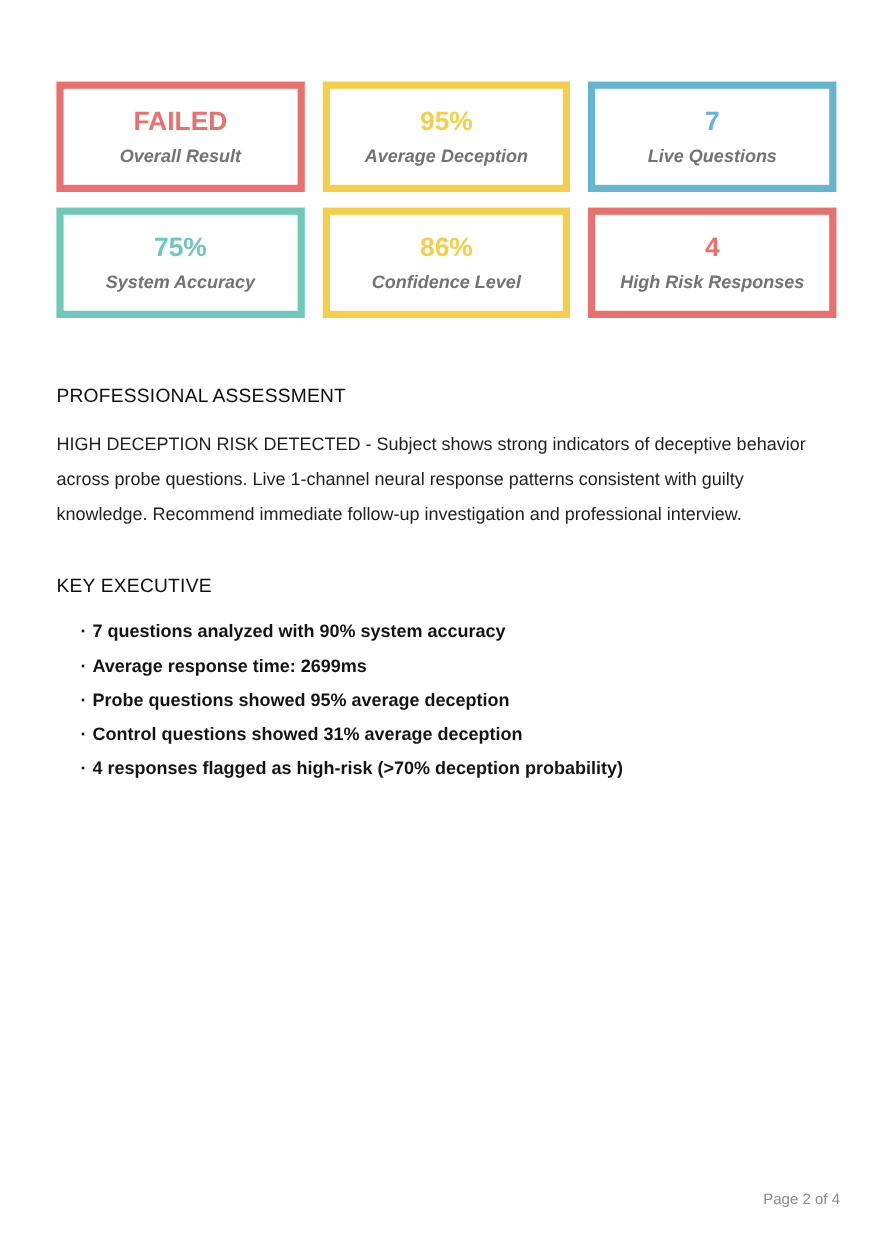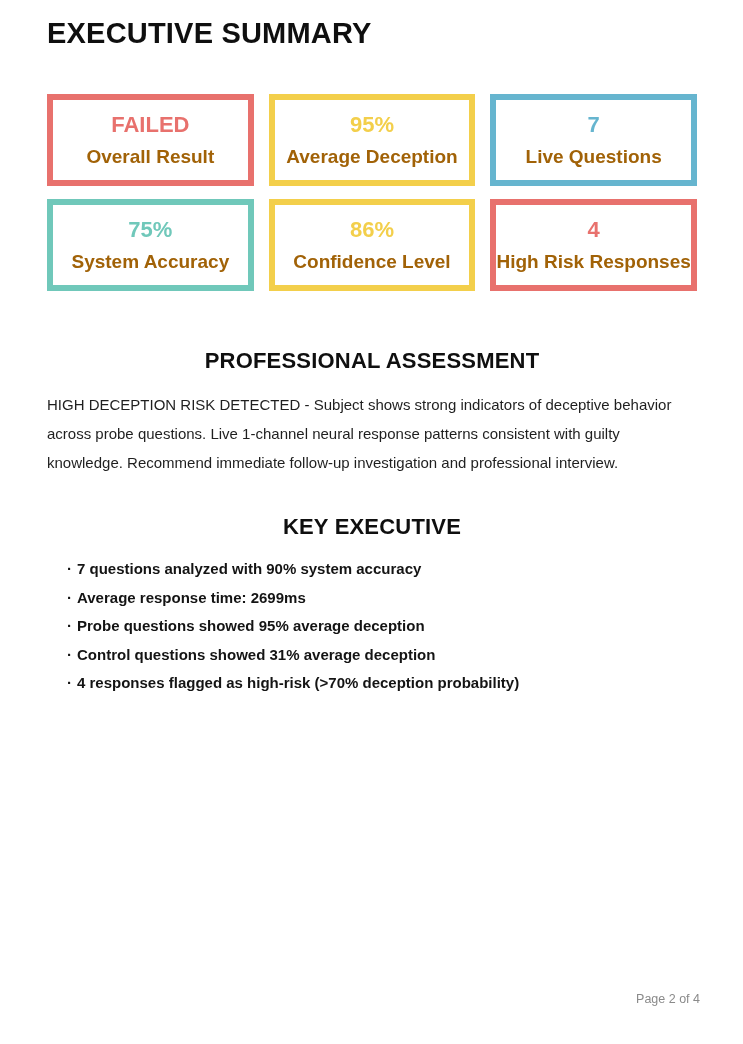--- a/index.html
+++ b/index.html
@@ -21,55 +21,54 @@
     font-size: 29px;
     font-weight: 700;
     letter-spacing: 0.2px;
     color: #0f0f0f;
   }
 
   .cards {
     display: flex;
     flex-wrap: wrap;
     gap: 13px 15px;
-    margin-top: 44px;
-    justify-content: center;
+    margin-top: 68px;
   }
   .card {
     box-sizing: border-box;
     flex: 0 0 calc((100% - 30px) / 3);
     height: 92px;
     border: 6px solid #999;
     background: #ffffff;
     display: flex;
     flex-direction: column;
     align-items: center;
     justify-content: center;
     gap: 11px;
     text-align: center;
   }
   .card-value {
     font-size: 22px;
     font-weight: 700;
     line-height: 1;
   }
   .card-label {
-    font-size: 19px;
+    font-size: 15px;
     font-weight: 700;
-    color: #a16207;
+    color: #737373;
     line-height: 1;
+    font-style: italic;
   }
 
   .section-heading {
     margin: 0;
-    font-size: 22px;
-    font-weight: 700;
+    font-size: 16px;
+    font-weight: 400;
     color: #0f0f0f;
     letter-spacing: 0.2px;
-    text-align: center;
   }
   .assessment-heading { margin-top: 57px; }
   .assessment-body {
     margin: 16px 0 0 0;
     max-width: 649px;
     font-size: 15px;
     line-height: 29px;
     font-weight: 400;
     color: #1f1f1f;
   }
@@ -100,21 +99,20 @@
     font-size: 12.5px;
     color: #8a8a8a;
   }
 </style>
 </head>
 <body>
 
 <div class="page">
   <div class="content">
 
-    <h1 class="page-title">EXECUTIVE SUMMARY</h1>
 
     <div class="cards">
 
       <div class="card" style="border-color: rgb(232, 113, 109);">
         <div class="card-value" style="color: rgb(232, 113, 109);">FAILED</div>
         <div class="card-label">Overall Result</div>
       </div>
 
       <div class="card" style="border-color: rgb(243, 207, 75);">
         <div class="card-value" style="color: rgb(243, 207, 75);">95%</div>

